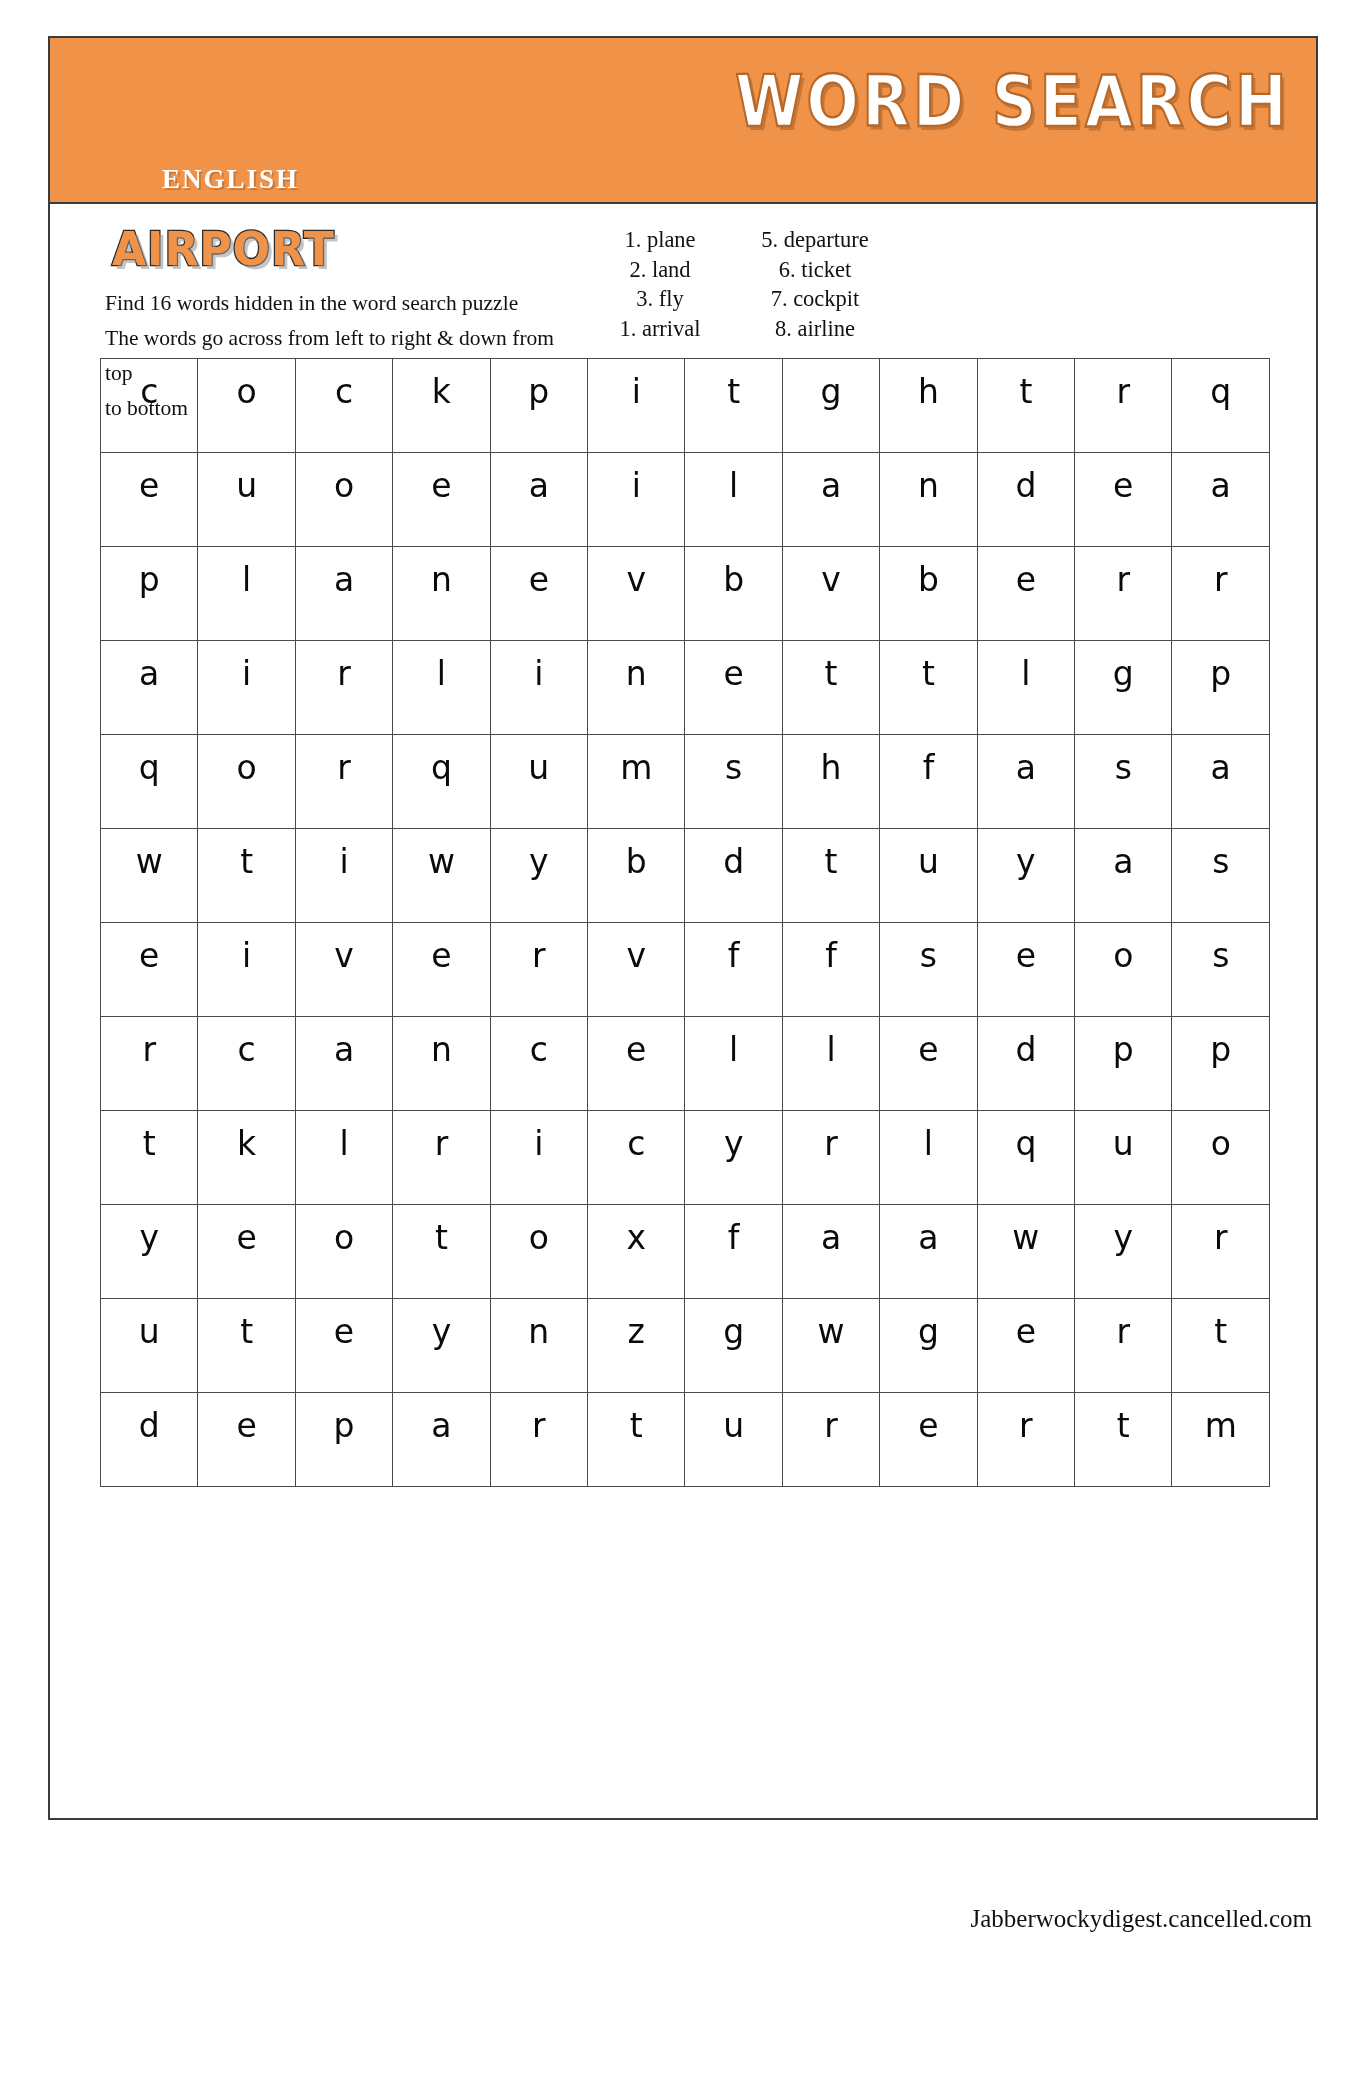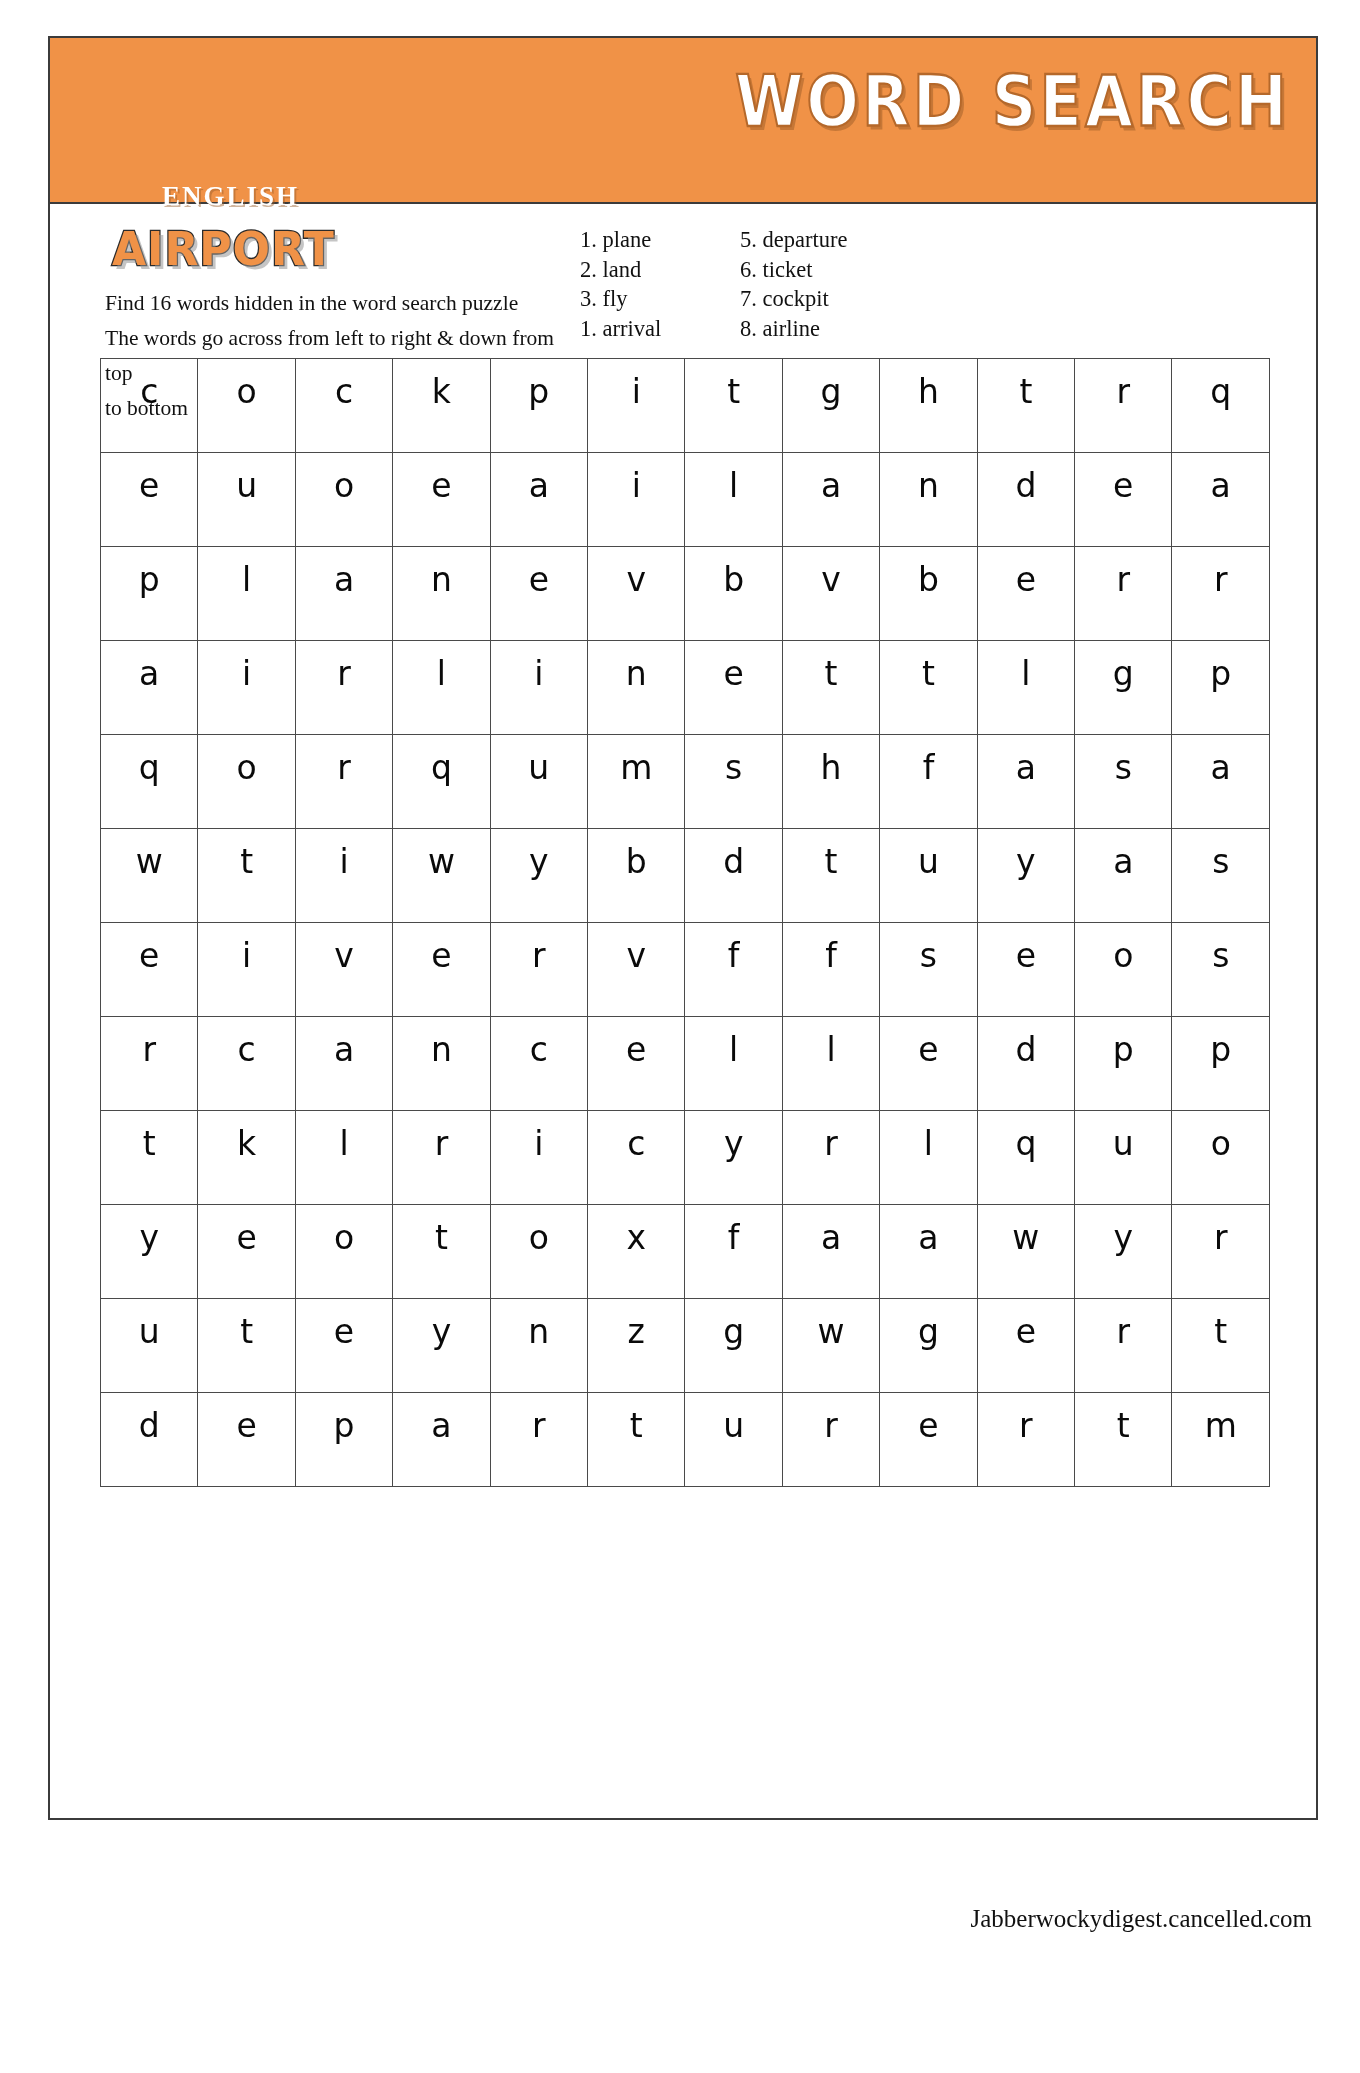--- a/index.html
+++ b/index.html
@@ -67,21 +67,20 @@
     left: 112px;
     top: 128px;
     font-family: "Liberation Serif", serif;
     font-weight: bold;
     font-size: 27px;
     letter-spacing: 2px;
     color: #ffffff;
     text-shadow: 2px 2px 0 rgba(150,90,40,0.45);
     white-space: nowrap;
     line-height: 1;
-    margin-top: 17px;
   }
 
   
   .topic-title {
     position: absolute;
     left: 62px;
     top: 184px;
     font-family: "DejaVu Sans", sans-serif;
     font-weight: bold;
     font-size: 44px;
@@ -113,21 +112,21 @@
     left: 530px;
     top: 187px;
     width: 470px;
     display: flex;
     gap: 0px;
     font-family: "Liberation Serif", serif;
     font-size: 22.5px;
     line-height: 29.5px;
     color: #111111;
   }
-  .wl-col { width: 160px; }
+  .wl-col { width: 160px; text-align: center; }
   .wl-col.c2 { width: 150px; }
   .wl-col.c3 { width: 160px; }
   .wl-item { white-space: nowrap; }
 
   
   .grid {
     position: absolute;
     left: 50px;
     top: 320px;
     width: 1170px;

